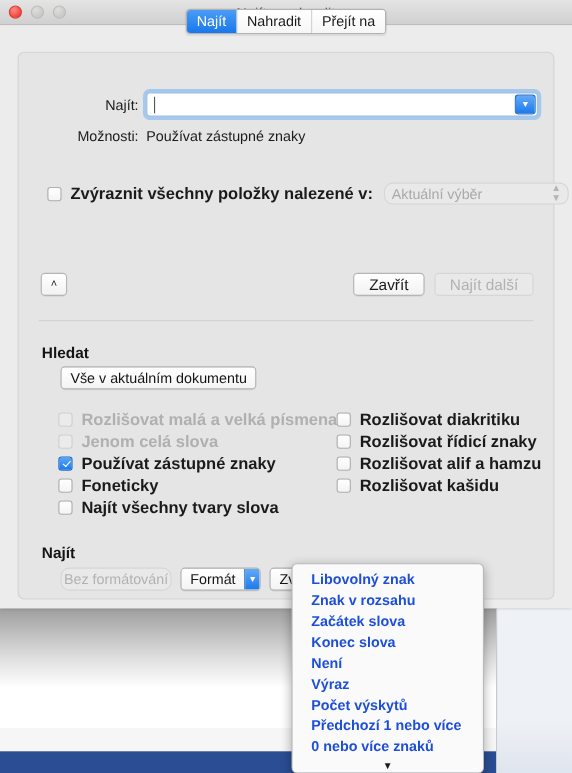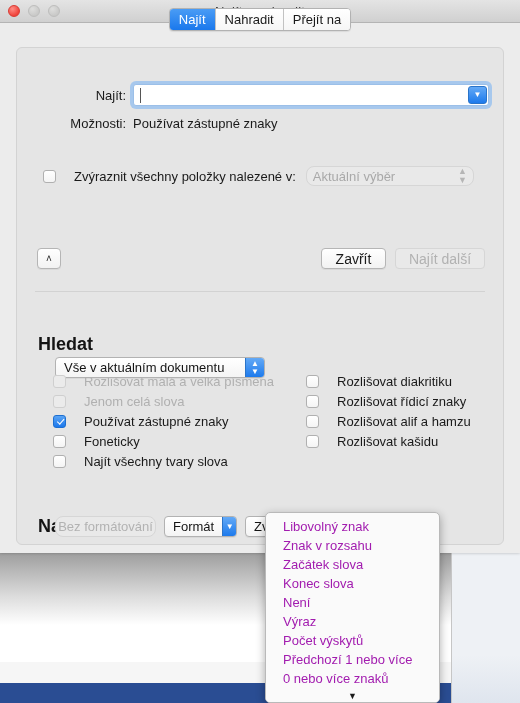--- a/index.html
+++ b/index.html
@@ -285,24 +285,25 @@
     height: 6px;
     border: solid #fff;
     border-width: 0 1.6px 1.6px 0;
     transform: rotate(42deg) translate(0px, -1px);
   }
   .cb.disabled {
     background: #ebebeb;
     border-color: #cfcfcf;
   }
   .cb-label {
-    font-size: 13px;
+    font-size: 15px;
     color: #1a1a1a;
-    margin-left: 18px;
+    margin-left: 8px;
     white-space: nowrap;
+    font-weight: bold;
   }
   .cb-label.disabled { color: #b0b0b0; }
 
   .popup-disabled {
     margin-left: 10px;
     width: 168px;
     height: 20px;
     border: 1px solid #d6d6d6;
     border-radius: 8px;
     background: #e9e9e9;
@@ -367,24 +368,23 @@
     position: absolute;
     left: 18px;
     right: 18px;
     top: 243px;
     height: 1px;
     background: #d2d2d2;
   }
 
   .sect-title {
     position: absolute;
-    font-size: 18px;
+    font-size: 14px;
     font-weight: bold;
     color: #141414;
-    margin-top: 22px;
   }
   .sect-hledat { left: 21px; top: 264px; }
   .sect-najit  { left: 21px; top: 446px; }
 
   .popup {
     position: absolute;
     height: 21px;
     border: 1px solid #b2b2b2;
     border-radius: 4px;
     background: linear-gradient(to bottom, #ffffff, #f4f4f4);
@@ -404,21 +404,21 @@
     background: linear-gradient(to bottom, #63a9f6, #1d7aec);
     border-left: 1px solid #2a74c9;
     display: flex;
     align-items: center;
     justify-content: center;
     color: #fff;
     font-size: 8px;
     line-height: 1;
     flex-direction: column;
   }
-  .popup-scope { left: 38px; top: 285px; width: 210px; margin-top: 24px; }
+  .popup-scope { left: 38px; top: 285px; width: 178px; }
 
   .checks-left {
     position: absolute;
     left: 36px;
     top: 323px;
   }
   .checks-right {
     position: absolute;
     left: 289px;
     top: 323px;
@@ -464,25 +464,26 @@
     border-radius: 5px;
     box-shadow: 0 3px 10px rgba(0,0,0,0.32);
     padding: 4px 0 0 0;
     z-index: 50;
     box-sizing: border-box;
     overflow: hidden;
     height: 191px;
   }
   .menu-item {
     font-size: 13px;
-    color: #a21caf;
+    color: #1d4ed8;
     padding: 0 10px 0 17px;
     height: 19px;
     line-height: 19px;
     white-space: nowrap;
+    font-weight: bold;
   }
   .menu-scroll-down {
     height: 16px;
     display: flex;
     align-items: center;
     justify-content: center;
     font-size: 9px;
     color: #1a1a1a;
     background: #fafafa;
   }

